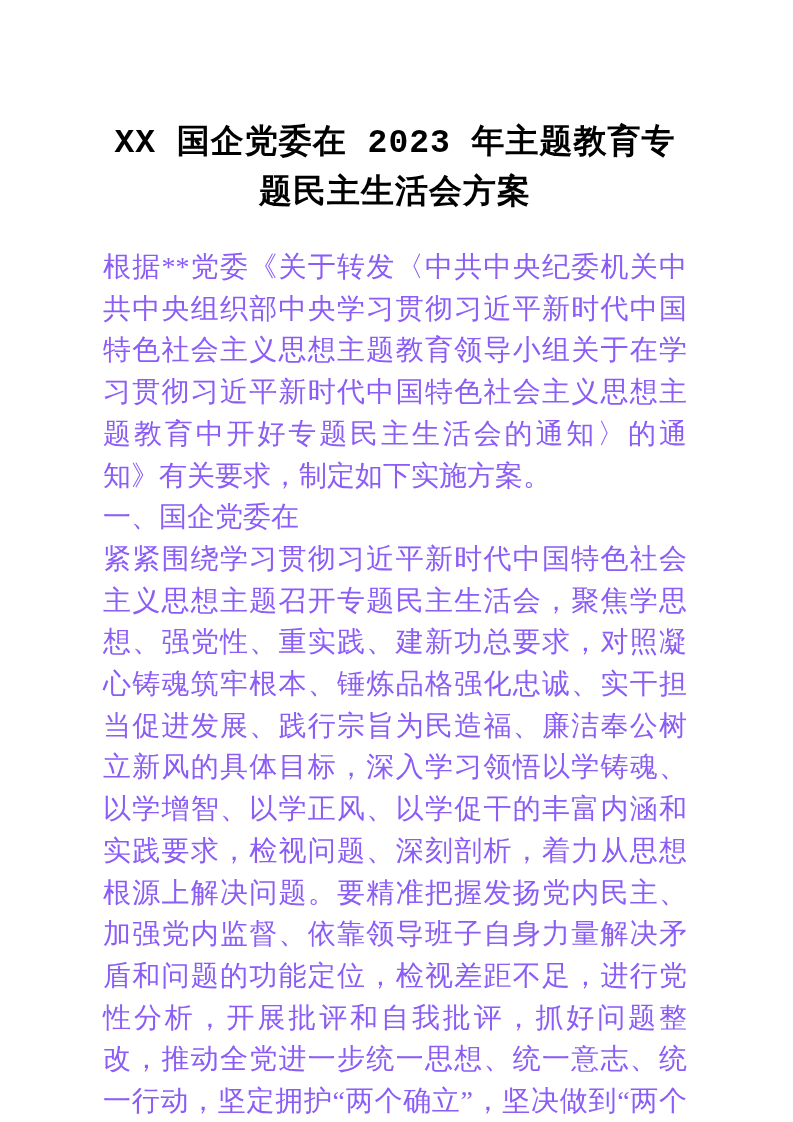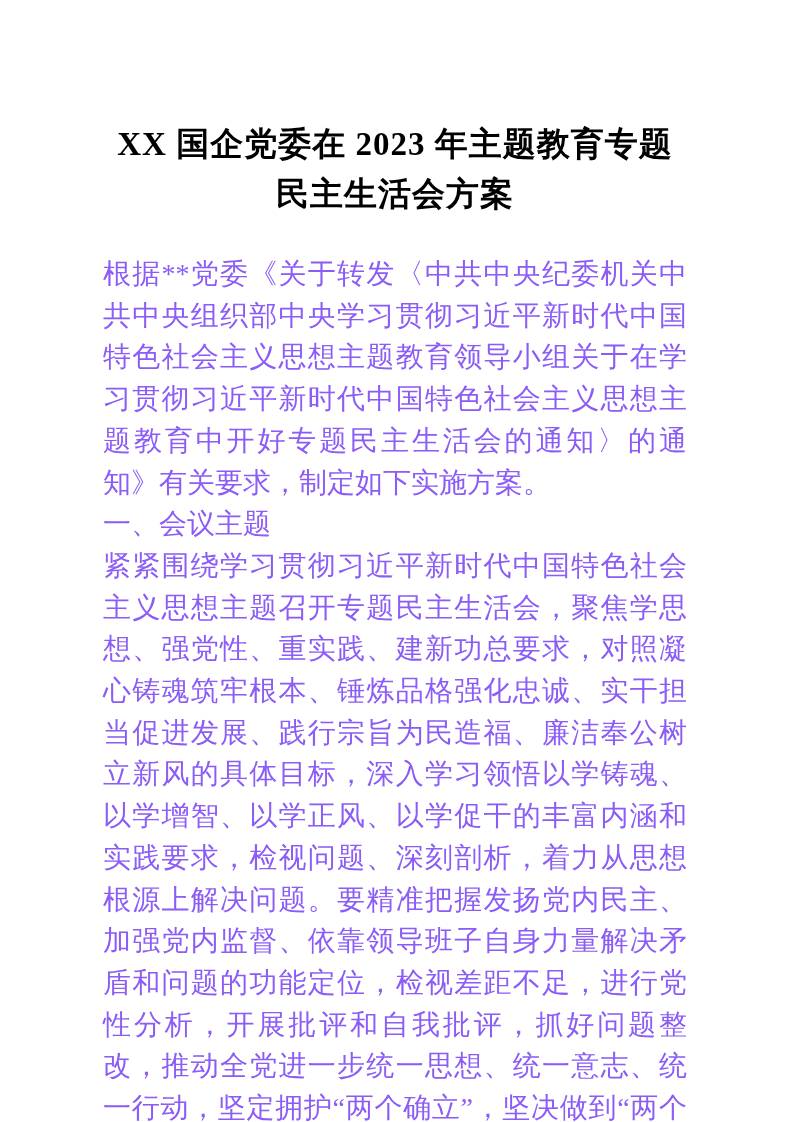--- a/index.html
+++ b/index.html
@@ -15,27 +15,27 @@
     color: #000000;
   }
   .page {
     box-sizing: border-box;
     width: 793px;
     height: 1122px;
     background: #ffffff;
     padding: 119px 106px 0 103px;
   }
   .doc-title {
-    margin: 0 0 34px 0;
+    margin: 0 0 27px 0;
     font-size: 33px;
     line-height: 50px;
     font-weight: 700;
     text-align: center;
     letter-spacing: 1px;
-    font-family: Liberation Serif, serif;
+    font-family: Liberation Mono, monospace;
   }
   .paragraph {
     margin: 0;
     font-size: 28px;
     line-height: 41.7px;
     text-align: justify;
     text-justify: inter-character;
     word-break: break-all;
     overflow-wrap: anywhere;
     font-family: "Liberation Serif", serif;
@@ -43,17 +43,17 @@
   }
 </style>
 </head>
 <body>
 
 <div class="page">
   <h1 class="doc-title">XX 国企党委在 2023 年主题教育专题民主生活会方案</h1>
 
   <p class="paragraph">根据**党委《关于转发〈中共中央纪委机关中共中央组织部中央学习贯彻习近平新时代中国特色社会主义思想主题教育领导小组关于在学习贯彻习近平新时代中国特色社会主义思想主题教育中开好专题民主生活会的通知〉的通知》有关要求，制定如下实施方案。</p>
 
-  <p class="paragraph">一、会议主题</p>
+  <p class="paragraph">一、国企党委在</p>
 
   <p class="paragraph">紧紧围绕学习贯彻习近平新时代中国特色社会主义思想主题召开专题民主生活会，聚焦学思想、强党性、重实践、建新功总要求，对照凝心铸魂筑牢根本、锤炼品格强化忠诚、实干担当促进发展、践行宗旨为民造福、廉洁奉公树立新风的具体目标，深入学习领悟以学铸魂、以学增智、以学正风、以学促干的丰富内涵和实践要求，检视问题、深刻剖析，着力从思想根源上解决问题。要精准把握发扬党内民主、加强党内监督、依靠领导班子自身力量解决矛盾和问题的功能定位，检视差距不足，进行党性分析，开展批评和自我批评，抓好问题整改，推动全党进一步统一思想、统一意志、统一行动，坚定拥护“两个确立”，坚决做到“两个维护”。</p>
 
 </div>
 
 </body></html>

